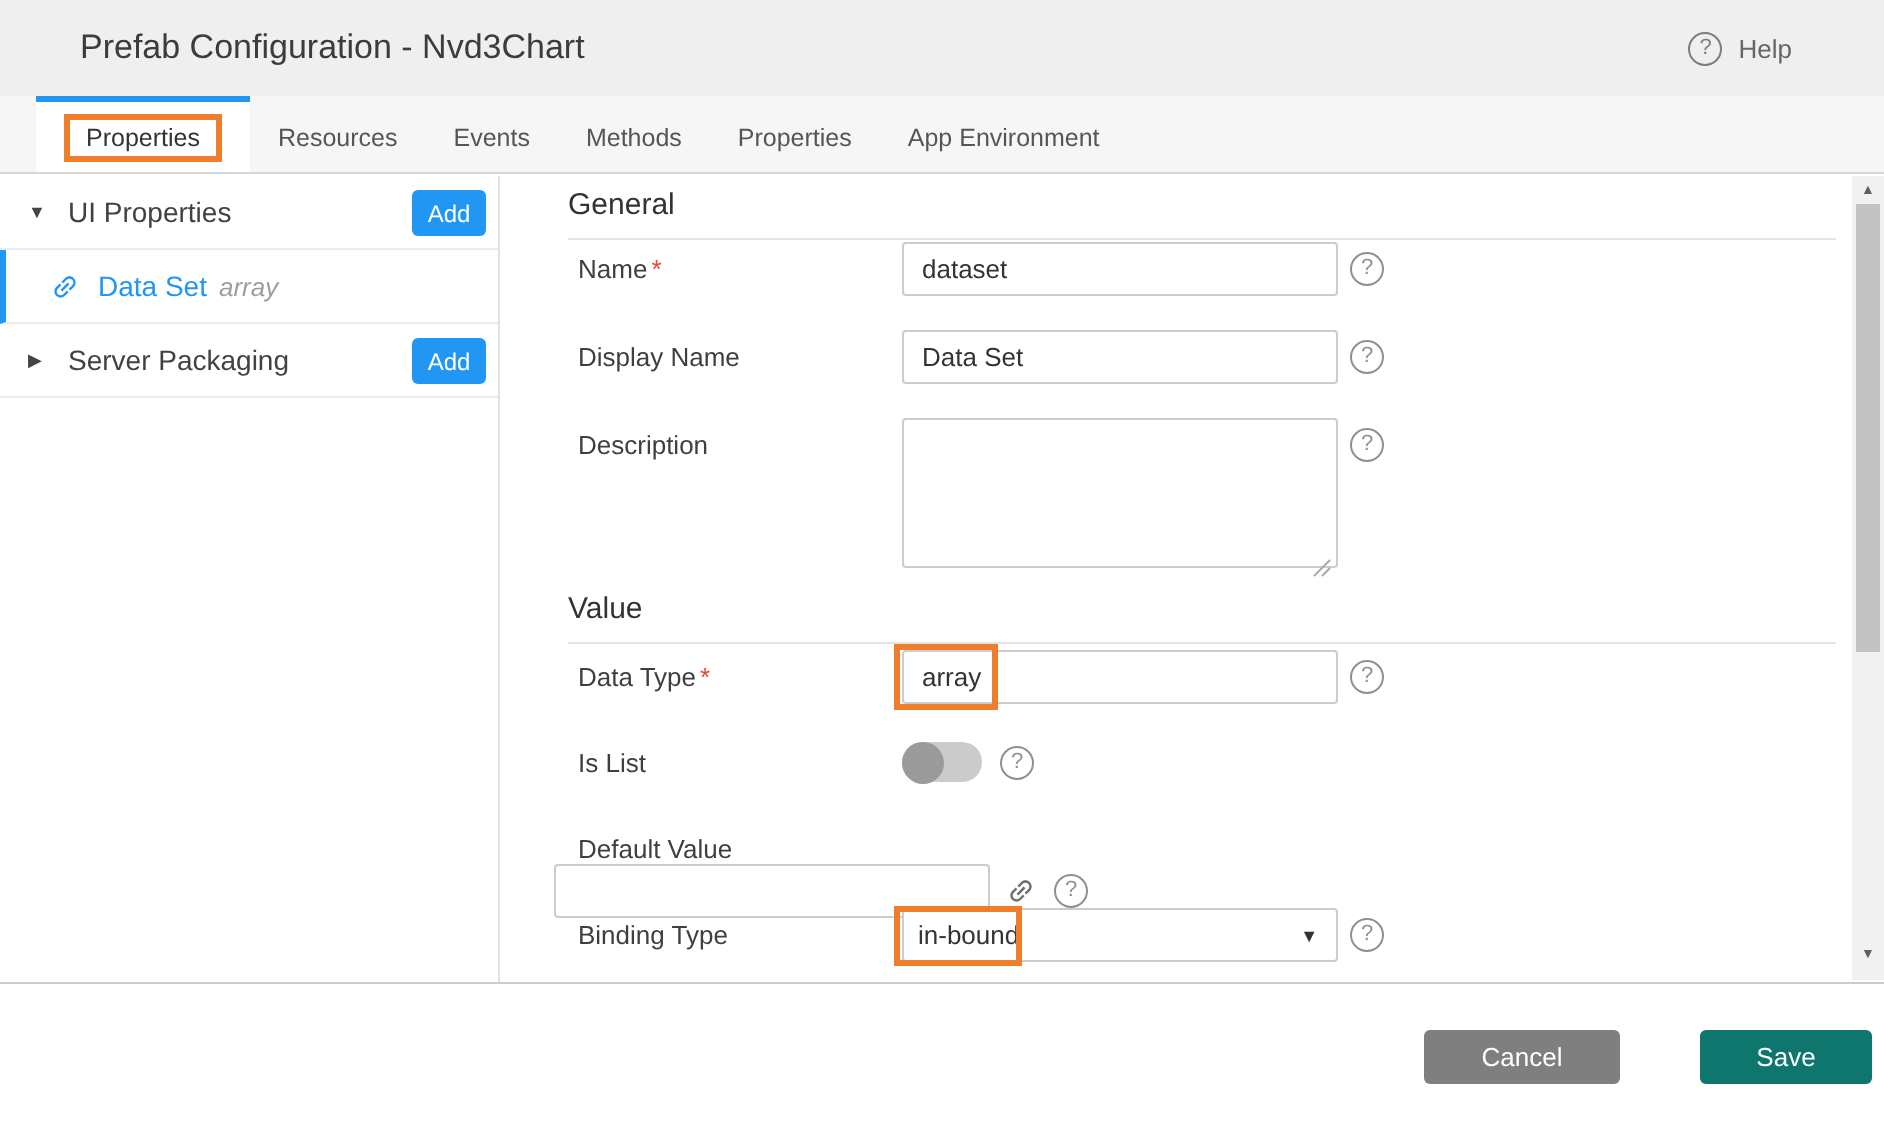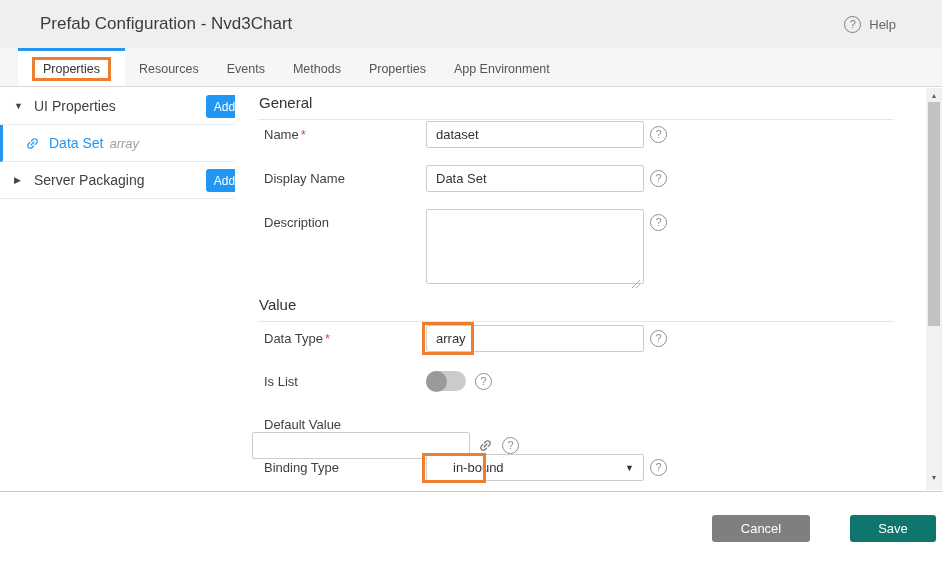--- a/index.html
+++ b/index.html
@@ -69,21 +69,21 @@
   }
   .side-item .link-icon { margin-right:9px; }
   .item-label { font-size:14px; color:#2196f3; }
   .item-type { font-size:13px; font-style:italic; color:#9e9e9e; margin-left:6px; }
 
   .link-icon { width:15px; height:15px; flex:none; transform:rotate(-45deg); }
   .link-icon svg { display:block; width:100%; height:100%; }
 
   
   .content {
-    position:absolute; top:88px; left:235px; width:674px; height:404px;
+    position:absolute; top:88px; left:260px; width:674px; height:404px;
     background:#ffffff; overflow:hidden;
   }
   .section-heading {
     position:absolute; left:24px; right:16px;
     font-size:15px; font-weight:normal; color:#333;
     padding-bottom:8px; border-bottom:1px solid #e5e5e5;
   }
   .heading-general { top:6px; }
   .heading-data { top:208px; }
 
@@ -123,21 +123,21 @@
   }
   .toggle-knob {
     position:absolute; left:0; top:0; width:21px; height:21px;
     border-radius:50%; background:#9a9a9a;
   }
   .row-islist .qmark { margin-left:9px; margin-top:3px; }
 
   .select-box {
     position:relative; width:218px; height:27px; border:1px solid #cccccc;
     border-radius:2px; background:#fff; display:flex; align-items:center;
-    padding:0 26px; font-size:13px; color:#333; cursor:pointer;
+    padding:0 7px; font-size:13px; color:#333; cursor:pointer;
   }
   .select-caret { position:absolute; right:9px; font-size:9px; color:#333; }
 
   .hl-overlay {
     position:absolute; border:3px solid #ee7d2e; pointer-events:none; z-index:3;
   }
   .hl-datatype { left:-4px; top:-3px; width:52px; height:33px; }
   .hl-binding  { left:-4px; top:-1px; width:64px; height:30px; }
 
   .default-link-icon { margin-left:8px; }

